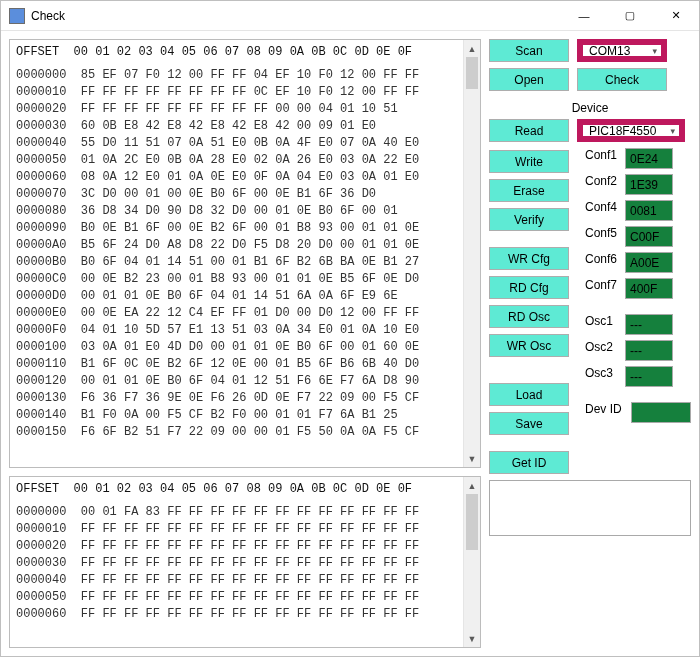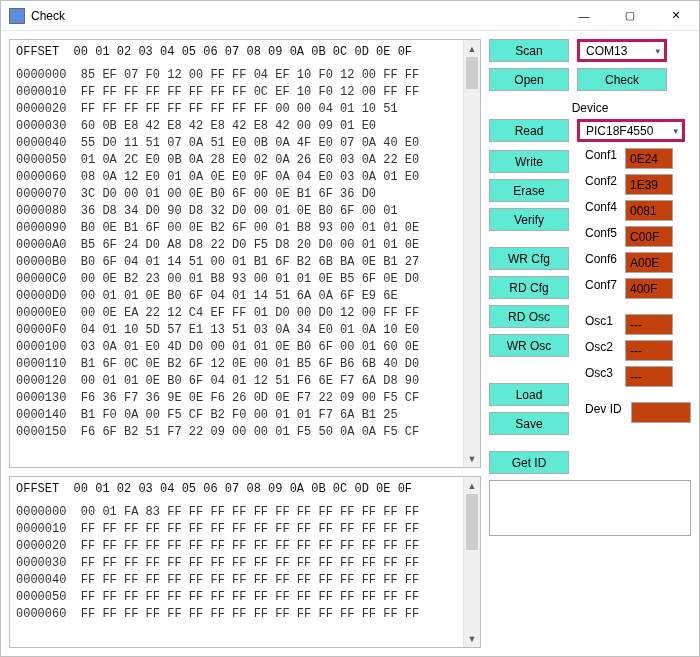--- a/index.html
+++ b/index.html
@@ -114,41 +114,41 @@
     padding: 0 6px;
     display:flex; align-items:center; justify-content:center;
     cursor:pointer;
     color:#000;
     font-family: "Segoe UI", Arial, sans-serif;
   }
   .btn.w1 { width: 80px; margin-right:8px; }
   .btn.w2 { width: 90px; }
   .selectbox {
     height: 23px;
-    border: 3px solid #be185d;
+    border: 6px solid #be185d;
     background:#fff;
     display:flex; align-items:center;
     padding: 0 4px 0 6px;
     width: 90px;
     justify-content: space-between;
     font-size:12px;
   }
   .selectbox.wide { width: 108px; }
   .chev { font-size:9px; color:#555; }
   .device-label {
     text-align:center; width:100%;
     font-size:12px; color:#000;
     margin: 4px 0 4px;
   }
   .conf-row { display:flex; margin-bottom:5px; }
   .conf-label { width:40px; font-size:12px; color:#000; }
   .txt-in {
     height:21px; width:48px;
     border:1px solid #a9a9a9;
-    background:#c2410c;
+    background:#15803d;
     padding:0 4px;
     font-size:12px;
     font-family:"Segoe UI", Arial, sans-serif;
   }
   .txt-in.wide { width:60px; }
   .big-text {
     border:1px solid #a9a9a9;
     background:#fff;
     height:56px;
     width:100%;

